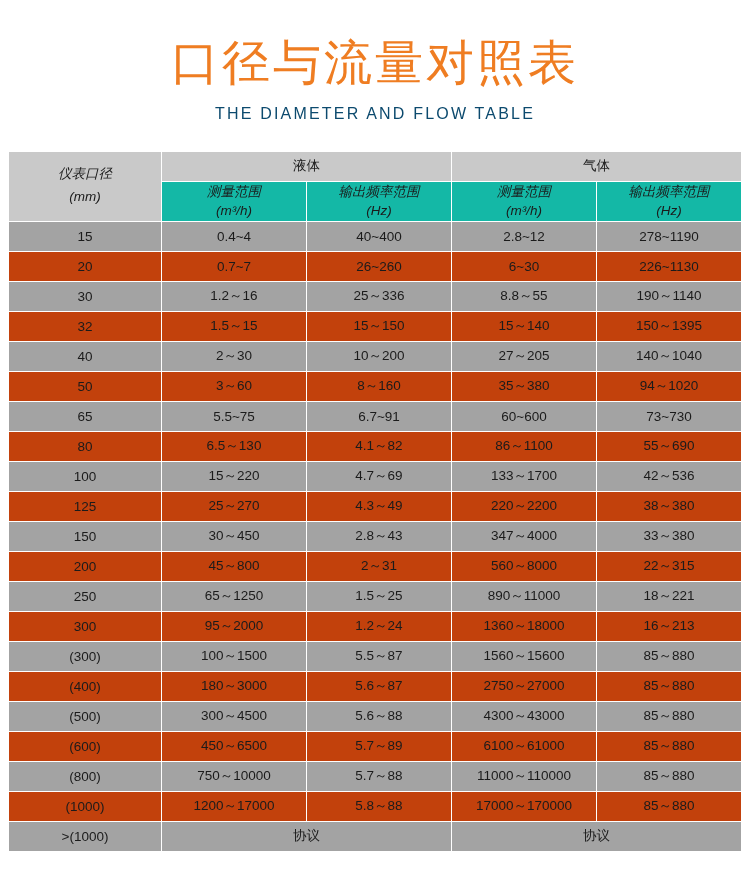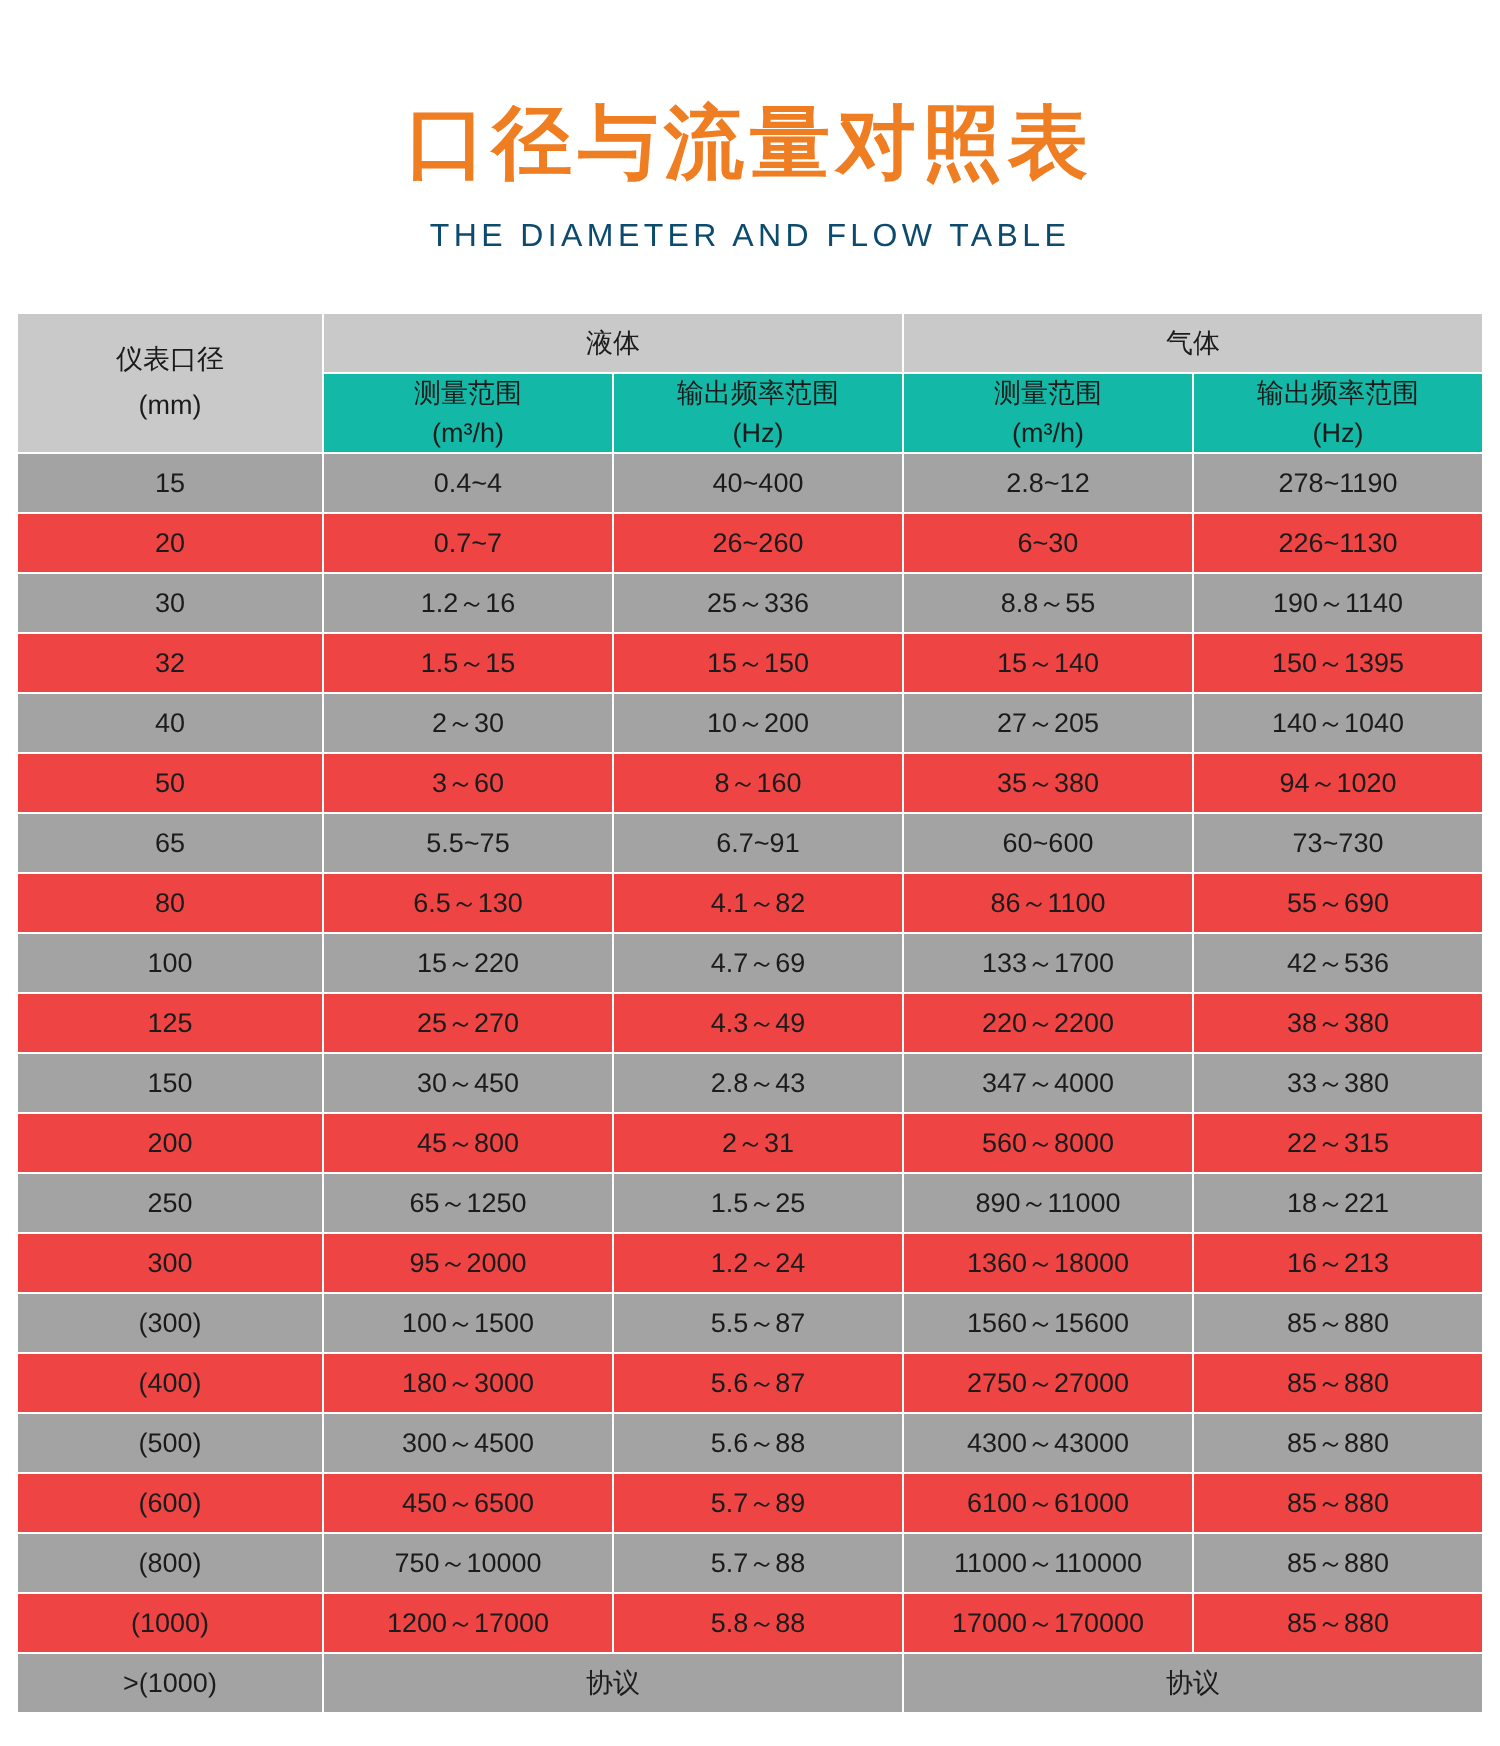--- a/index.html
+++ b/index.html
@@ -18,26 +18,26 @@
     width: 750px;
     height: 873px;
     position: relative;
     box-sizing: border-box;
   }
   .title-block {
     text-align: center;
     padding-top: 34px;
   }
   .main-title {
-    font-size: 40px;
-    font-weight: bold;
+    font-size: 48px;
+    font-weight: normal;
     color: #ef7d22;
     letter-spacing: 3px;
     line-height: 1.2;
-    margin: 14px;
+    margin: 0;
   }
   .sub-title {
     font-size: 16px;
     color: #0c4a6e;
     letter-spacing: 2.2px;
     margin-top: 13px;
     font-weight: normal;
   }
   table.flow-table {
     border-collapse: collapse;
@@ -73,28 +73,28 @@
   .hdr-left {
     background: #c9c9c9;
     font-size: 14px;
     font-weight: bold;
     line-height: 1.7;
   }
   tr.row-odd td {
     background: #a3a3a3;
   }
   tr.row-even td {
-    background: #ef4444;
+    background: #c2410c;
   }
   td.c0 { width: 152px; }
   td.c1 { width: 146px; }
   td.c2 { width: 145px; }
   td.c3 { width: 145px; }
   td.c4 { width: 146px; }
-  .unit-line { display: block; }
+  .unit-line { display: block; font-style: italic; }
 </style>
 </head>
 <body>
 
 <div class="page">
 
   <div class="title-block">
     <div class="main-title">口径与流量对照表</div>
     <div class="sub-title">THE DIAMETER AND FLOW TABLE</div>
   </div>

